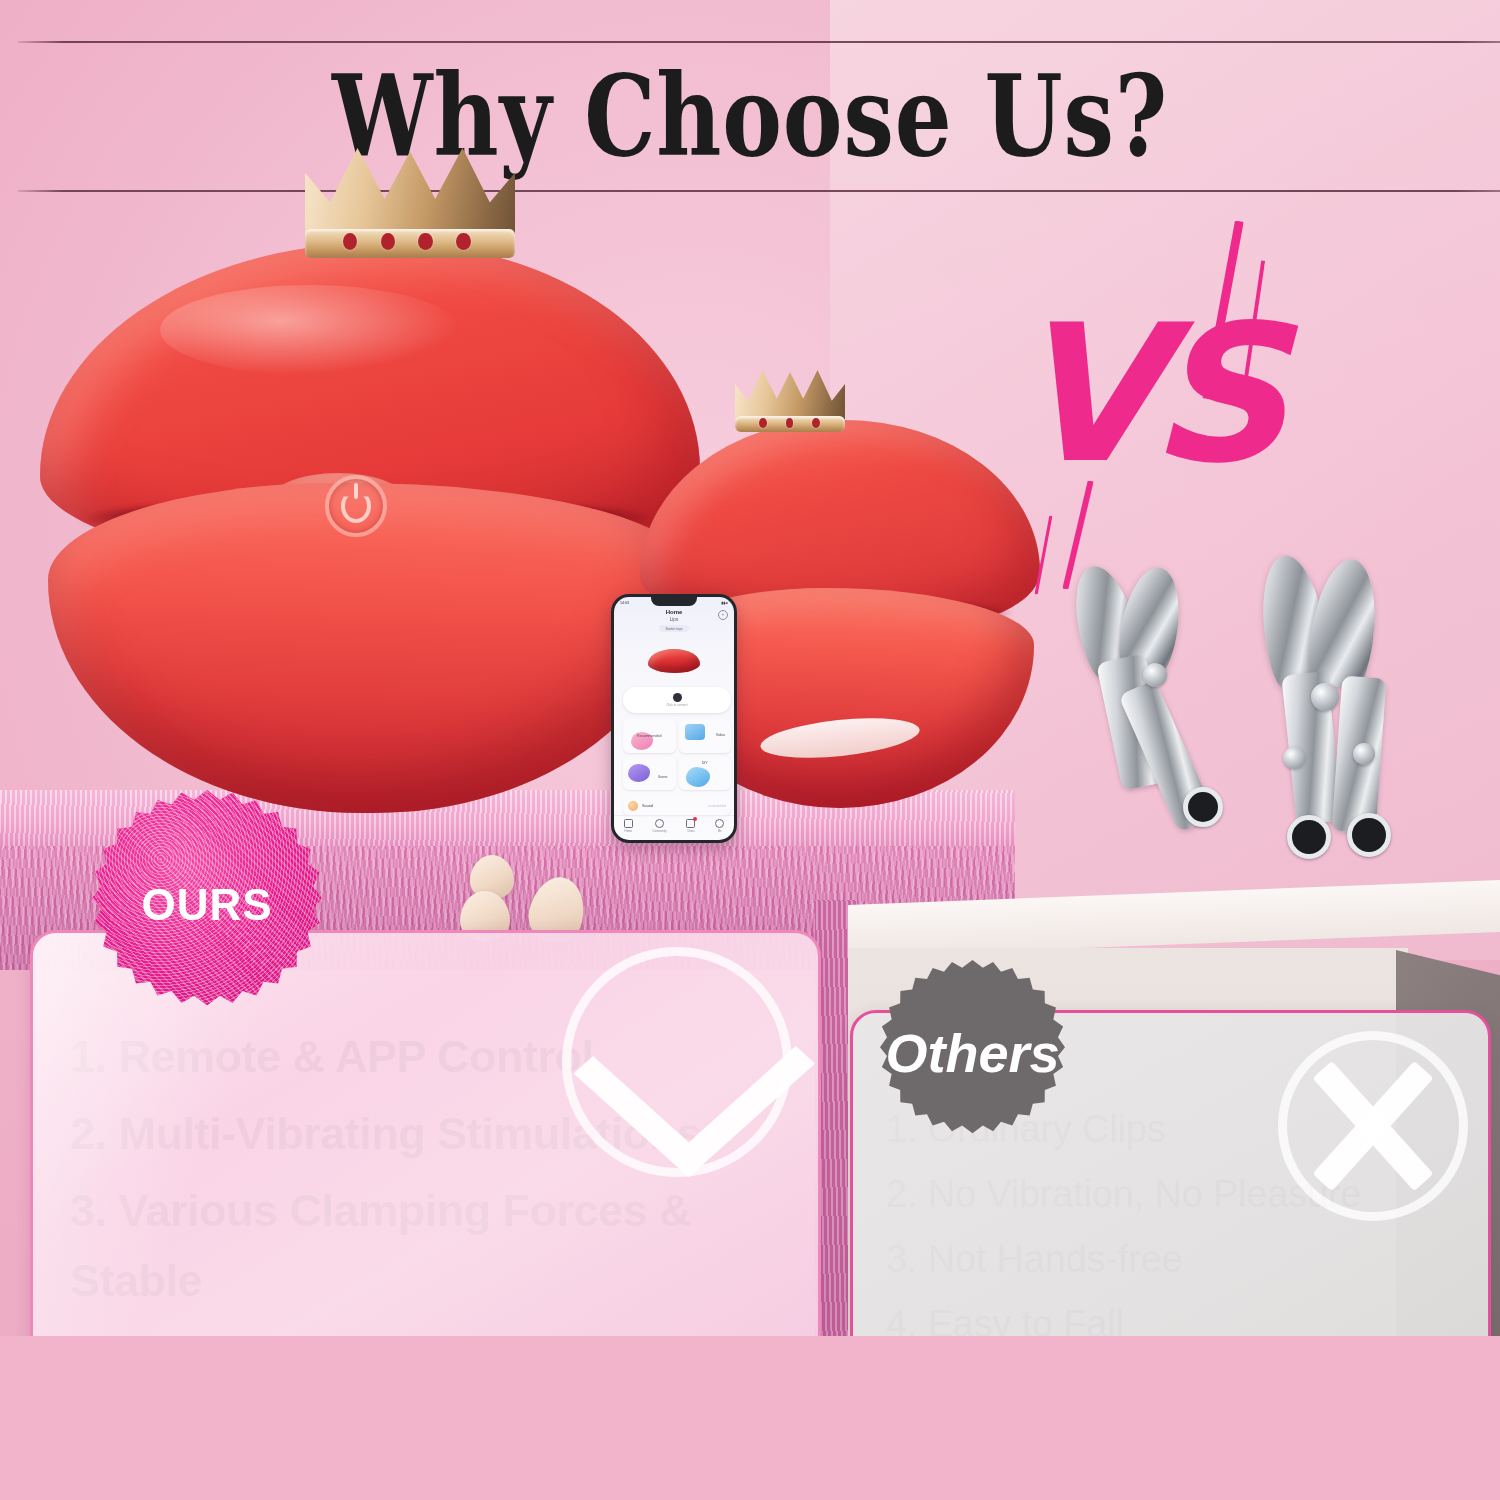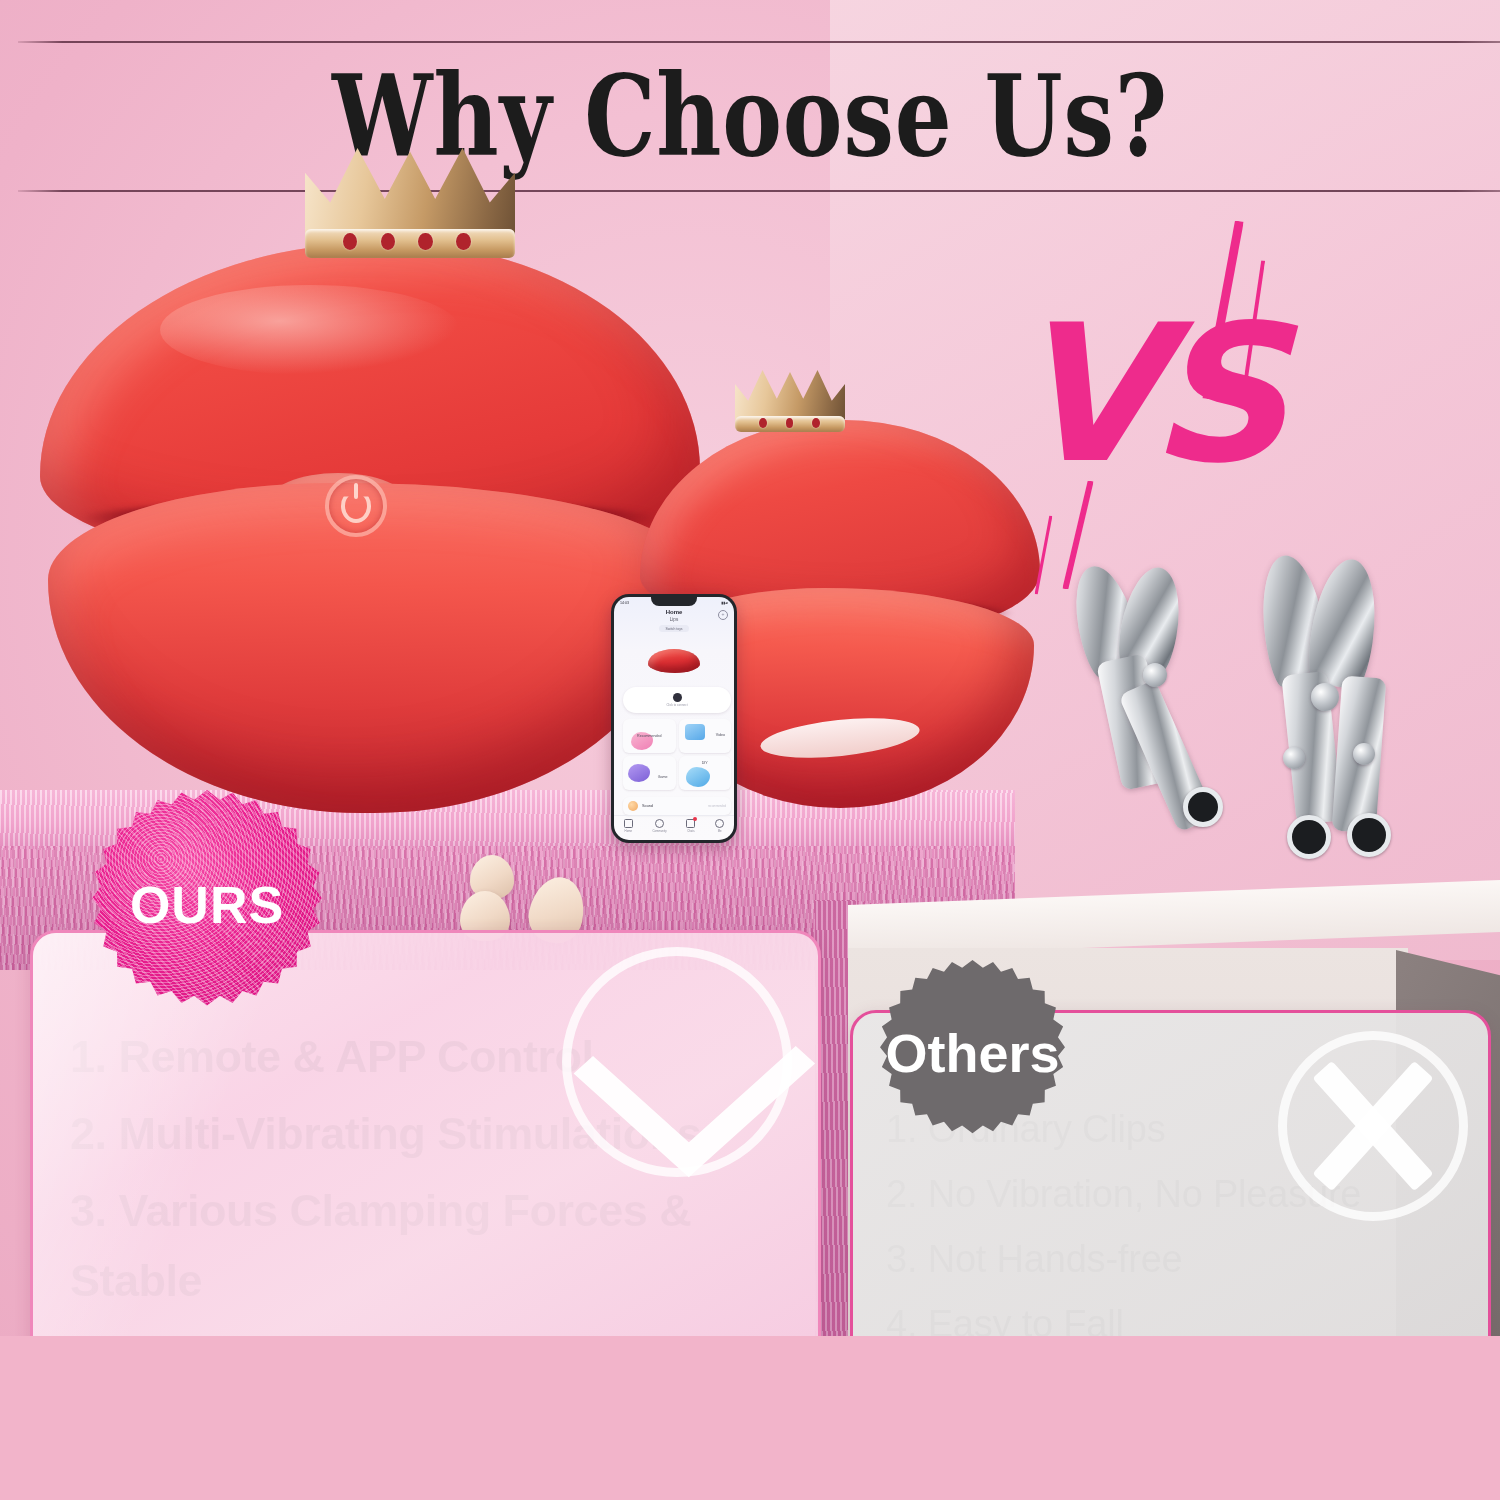--- a/index.html
+++ b/index.html
@@ -317,22 +317,22 @@
   }
   .badge-ours .star{
     background:
       repeating-radial-gradient(circle at 30% 30%, rgba(255,255,255,.35) 0 1px, rgba(255,255,255,0) 1px 3px),
       repeating-linear-gradient(45deg, rgba(255,255,255,.25) 0 2px, rgba(255,255,255,0) 2px 5px),
       radial-gradient(circle at 40% 32%, #f54aa6 0%, #e81f8e 45%, #d40f7e 100%);
   }
   .badge-others .star{background:#6e6a6c;}
   .badge .txt{position:relative;color:#ffffff;font-weight:bold;z-index:2;}
   .badge-ours{left:92px;top:790px;width:230px;height:230px;}
-  .badge-ours .txt{font-size:52px;letter-spacing:1px;}
-  .badge-others{left:880px;top:960px;width:185px;height:185px;}
+  .badge-ours .txt{font-size:44px;letter-spacing:1px;}
+  .badge-others{left:880px;top:960px;width:185px;height:185px;font-style:italic;}
   .badge-others .txt{font-size:54px;}
 
   
   .panel{position:absolute;border-radius:26px;overflow:hidden;z-index:5;}
   .panel-ours{
     left:30px;top:930px;width:785px;height:540px;
     background:linear-gradient(150deg,rgba(253,228,239,.96) 0%,rgba(250,214,232,.95) 30%,rgba(250,220,234,.96) 55%,rgba(245,200,224,.95) 100%);
     border:3px solid #ef87bb;
     box-shadow:0 4px 16px rgba(140,50,100,.18);
   }

